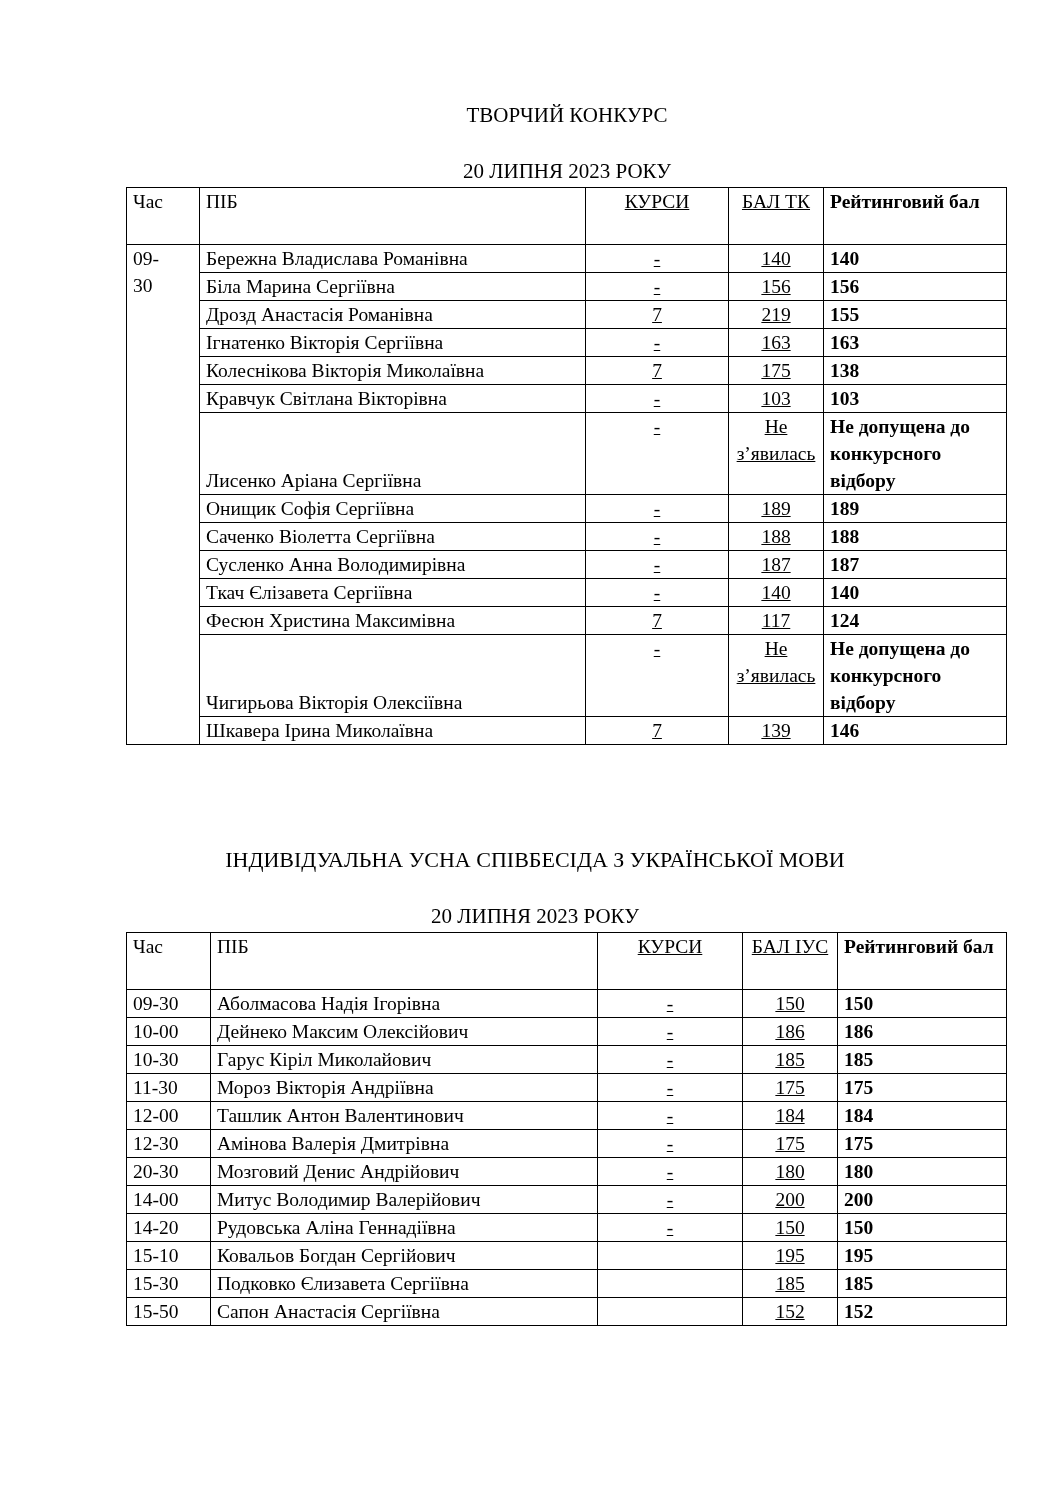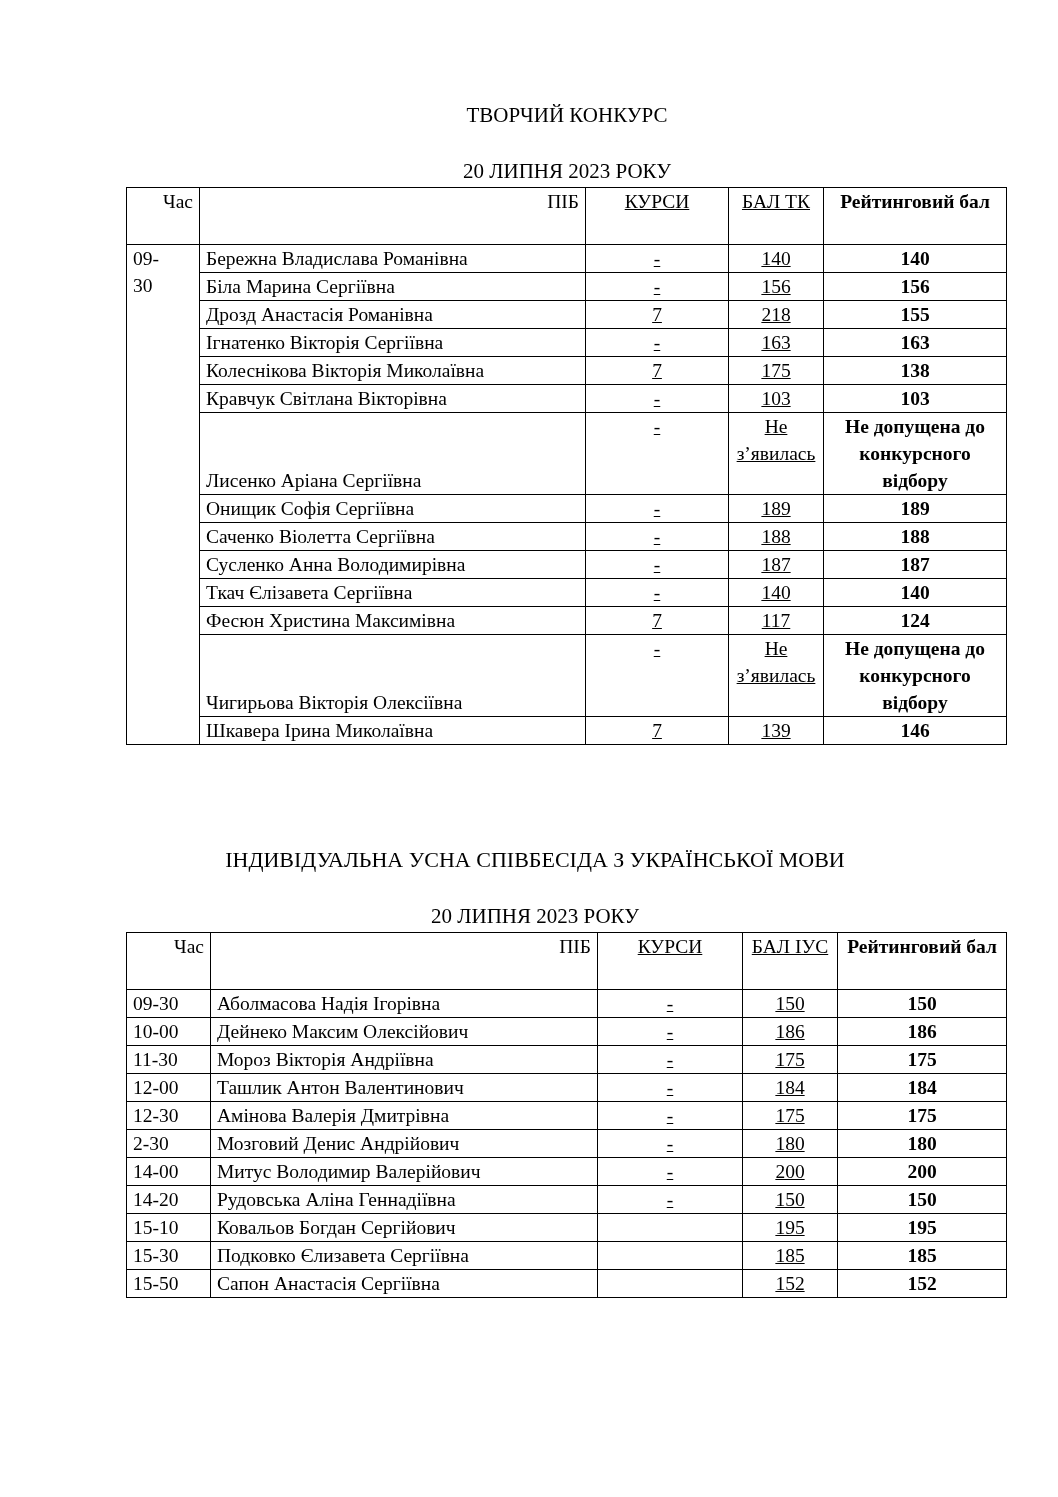--- a/index.html
+++ b/index.html
@@ -15,23 +15,23 @@
   #t1-title { top: 103px; left: 38px; }
   #t1-date  { top: 159px; left: 38px; }
   #t2-title { top: 848px; left: 6px; font-size: 22px; }
   #t2-date  { top: 904px; left: 6px; }
 
   table {
     position: absolute; border-collapse: collapse; table-layout: fixed;
     font-size: 19.5px; line-height: 27px;
   }
   td, th { border: 1.5px solid #000; padding: 0 6px; vertical-align: top; font-weight: normal; }
-  th { text-align: right; }
+  th { text-align: left; }
   th.c, td.c { text-align: center; text-decoration: underline; }
-  th.b, td.b { font-weight: bold; text-align: center; }
+  th.b, td.b { font-weight: bold; }
 
   #table1 { left: 126px; top: 187px; width: 880px; }
   #table1 col.time { width: 73px; }
   #table1 col.name { width: 386px; }
   #table1 col.kurs { width: 143px; }
   #table1 col.score { width: 95px; }
   #table1 col.rating { width: 183px; }
   #table1 thead tr { height: 57px; }
   #table1 td.time-cell { border-bottom: 1.5px solid #000; line-height: 27px; }
   #table1 tbody tr { height: 27px; }
@@ -79,21 +79,21 @@
       </tr>
       <tr>
         <td class="name-cell">Біла Марина Сергіївна</td>
         <td class="c">-</td>
         <td class="c">156</td>
         <td class="b">156</td>
       </tr>
       <tr>
         <td class="name-cell">Дрозд Анастасія Романівна</td>
         <td class="c">7</td>
-        <td class="c">218</td>
+        <td class="c">219</td>
         <td class="b">155</td>
       </tr>
       <tr>
         <td class="name-cell">Ігнатенко Вікторія Сергіївна</td>
         <td class="c">-</td>
         <td class="c">163</td>
         <td class="b">163</td>
       </tr>
       <tr>
         <td class="name-cell">Колеснікова Вікторія Миколаївна</td>
@@ -187,20 +187,27 @@
         <td class="b">150</td>
       </tr>
       <tr>
         <td>10-00</td>
         <td>Дейнеко Максим Олексійович</td>
         <td class="c">-</td>
         <td class="c">186</td>
         <td class="b">186</td>
       </tr>
       <tr>
+        <td>10-30</td>
+        <td>Гарус Кіріл Миколайович</td>
+        <td class="c">-</td>
+        <td class="c">185</td>
+        <td class="b">185</td>
+      </tr>
+      <tr>
         <td>11-30</td>
         <td>Мороз Вікторія Андріївна</td>
         <td class="c">-</td>
         <td class="c">175</td>
         <td class="b">175</td>
       </tr>
       <tr>
         <td>12-00</td>
         <td>Ташлик Антон Валентинович</td>
         <td class="c">-</td>
@@ -208,21 +215,21 @@
         <td class="b">184</td>
       </tr>
       <tr>
         <td>12-30</td>
         <td>Амінова Валерія Дмитрівна</td>
         <td class="c">-</td>
         <td class="c">175</td>
         <td class="b">175</td>
       </tr>
       <tr>
-        <td>2-30</td>
+        <td>20-30</td>
         <td>Мозговий Денис Андрійович</td>
         <td class="c">-</td>
         <td class="c">180</td>
         <td class="b">180</td>
       </tr>
       <tr>
         <td>14-00</td>
         <td>Митус Володимир Валерійович</td>
         <td class="c">-</td>
         <td class="c">200</td>

